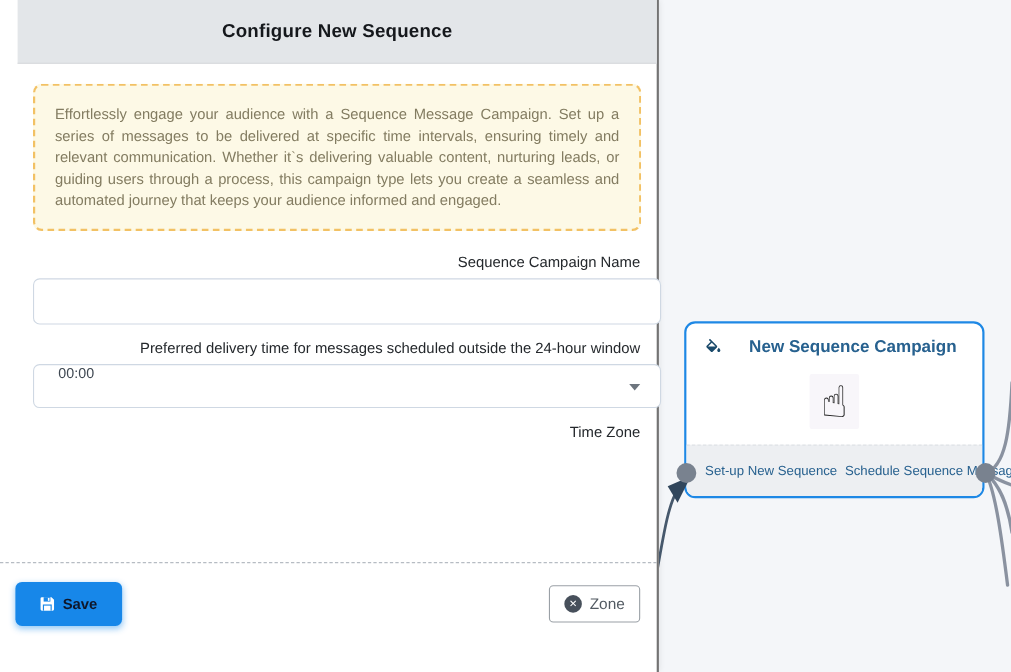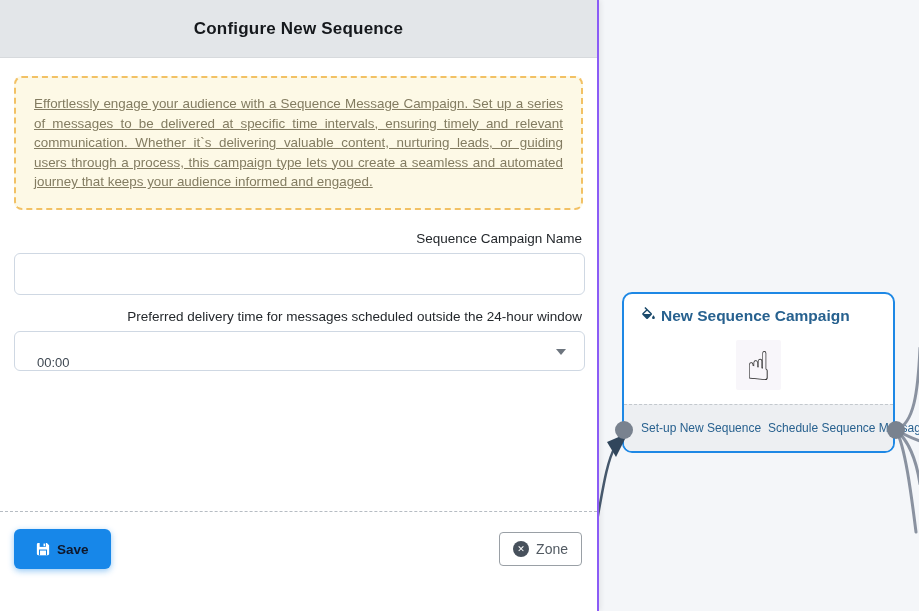--- a/index.html
+++ b/index.html
@@ -3,46 +3,45 @@
 <meta charset="utf-8">
 <style>
   * { margin: 0; padding: 0; box-sizing: border-box; }
   html, body { width: 919px; height: 611px; }
   body { font-family: "Liberation Sans", sans-serif; overflow: hidden; }
   .app { position: relative; width: 919px; height: 611px; background: #f4f6f9; }
 
   
   .panel {
     position: absolute; left: 0; top: 0; width: 599px; height: 611px;
-    background: #ffffff; border-right: 2px solid #8b5cf6;
-    box-shadow: 2px 0 5px rgba(0,0,0,.07); z-index: 3;
+    background: #ffffff; border-right: 2px solid #737373;
+    box-shadow: 2px 0 5px rgba(0,0,0,.07); z-index: 3; padding-left: 16px;
   }
   .panel-header {
     height: 58px; background: #e3e6e9; border-bottom: 1px solid #d7dadd;
     display: flex; align-items: center; justify-content: center;
   }
   .panel-title { font-size: 17px; font-weight: bold; color: #15181c; letter-spacing: .2px; }
   .panel-body { padding: 18px 14px 0 14px; }
 
   .info-box {
     border: 2px dashed #f2c164; background: #fdf9e6; border-radius: 8px;
     padding: 16px 18px; color: #837c61; font-size: 13.4px; line-height: 19.5px;
     text-align: justify;
-    text-decoration: underline;
   }
 
   .field-label { display: block; font-size: 13.5px; color: #24282c; margin: 21px 1px 7px 1px; text-align: right; }
   .text-input {
     width: 571px; height: 42px; border: 1px solid #cfd8e3; border-radius: 6px;
     background: #fff; font-size: 13px; color: #3f4852; padding: 0 12px; outline: none;
     font-family: "Liberation Sans", sans-serif;
   }
   .select-box {
     width: 571px; height: 40px; border: 1px solid #cfd8e3; border-radius: 6px;
-    background: #fff; display: flex; align-items: flex-end; cursor: pointer;
+    background: #fff; display: flex; align-items: flex-start; cursor: pointer;
     padding: 0 18px 0 22px; position: relative;
   }
   .select-value { font-size: 13px; color: #3f4852; }
   .select-caret {
     position: absolute; right: 18px; top: 50%; margin-top: -2px;
     width: 0; height: 0; border-left: 5px solid transparent; border-right: 5px solid transparent;
     border-top: 6px solid #6d757e;
   }
   .gap-lg { margin-top: 14px; }
 
@@ -71,21 +70,21 @@
 
   
   .canvas { position: absolute; left: 601px; top: 0; width: 318px; height: 611px; }
 
   .flow-node {
     position: absolute; left: 622px; top: 292px; width: 273px; height: 161px;
     background: #fff; border: 2px solid #1e88e5; border-radius: 10px;
     display: flex; flex-direction: column; z-index: 2; cursor: move;
   }
   .node-header {
-    display: flex; align-items: flex-start; gap: 4px; padding: 13px 16px 0 16px;
+    display: flex; align-items: flex-end; gap: 24px; padding: 13px 16px 0 16px;
   }
   .node-title { font-size: 15.5px; font-weight: bold; color: #27618f; }
   .node-body { flex: 1; display: flex; align-items: center; justify-content: center; }
   .hand-wrap {
     background: #f8f6fa; padding: 2px 10px 0 10px; border-radius: 2px;
     display: flex; align-items: center; justify-content: center;
   }
   .hand-glyph { font-family: "DejaVu Sans", sans-serif; font-size: 40px; color: #1c1c1c; line-height: 48px; }
   .node-footer {
     border-top: 1px dashed #c3c8cd; background: #edeff2;
@@ -152,20 +151,21 @@
 
       <label class="field-label">Sequence Campaign Name</label>
       <input class="text-input" type="text" value="" style="">
 
       <label class="field-label gap-lg">Preferred delivery time for messages scheduled outside the 24-hour window</label>
       <div class="select-box">
         <span class="select-value">00:00</span>
         <span class="select-caret"></span>
       </div>
 
+      <label class="field-label gap-lg">Time Zone</label>
     </div>
 
     <div class="panel-footer">
       <button class="btn-save">
         <span style="display:inline-flex;">
           <svg width="14" height="14" viewBox="0 0 16 16">
             <path fill="#ffffff" d="M1 2.5A1.5 1.5 0 0 1 2.5 1h9.9L15 3.6v9.9a1.5 1.5 0 0 1-1.5 1.5h-11A1.5 1.5 0 0 1 1 13.5v-11z"></path>
             <rect x="4.2" y="1" width="7" height="4.6" fill="#1787e9"></rect>
             <rect x="8.6" y="1.8" width="1.7" height="3" fill="#ffffff"></rect>
             <rect x="3.4" y="8.6" width="9.2" height="6.4" fill="#1787e9"></rect>

